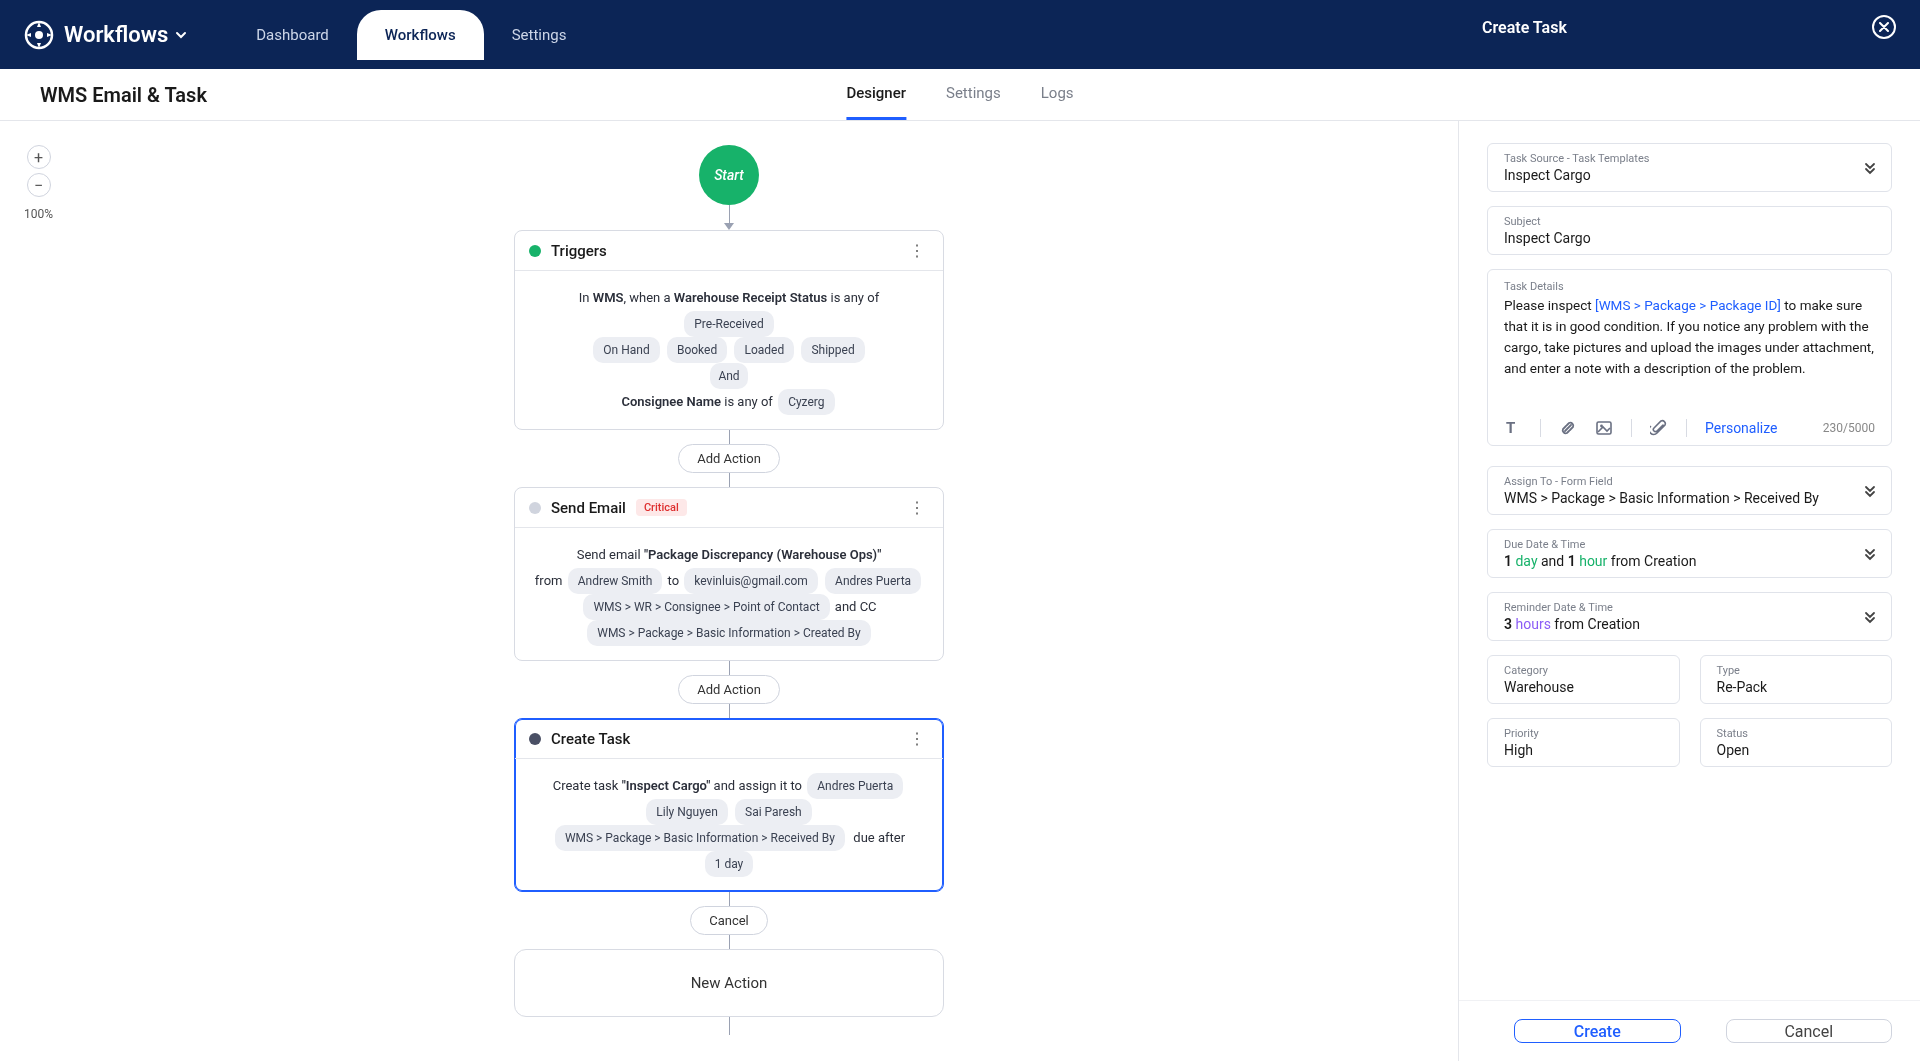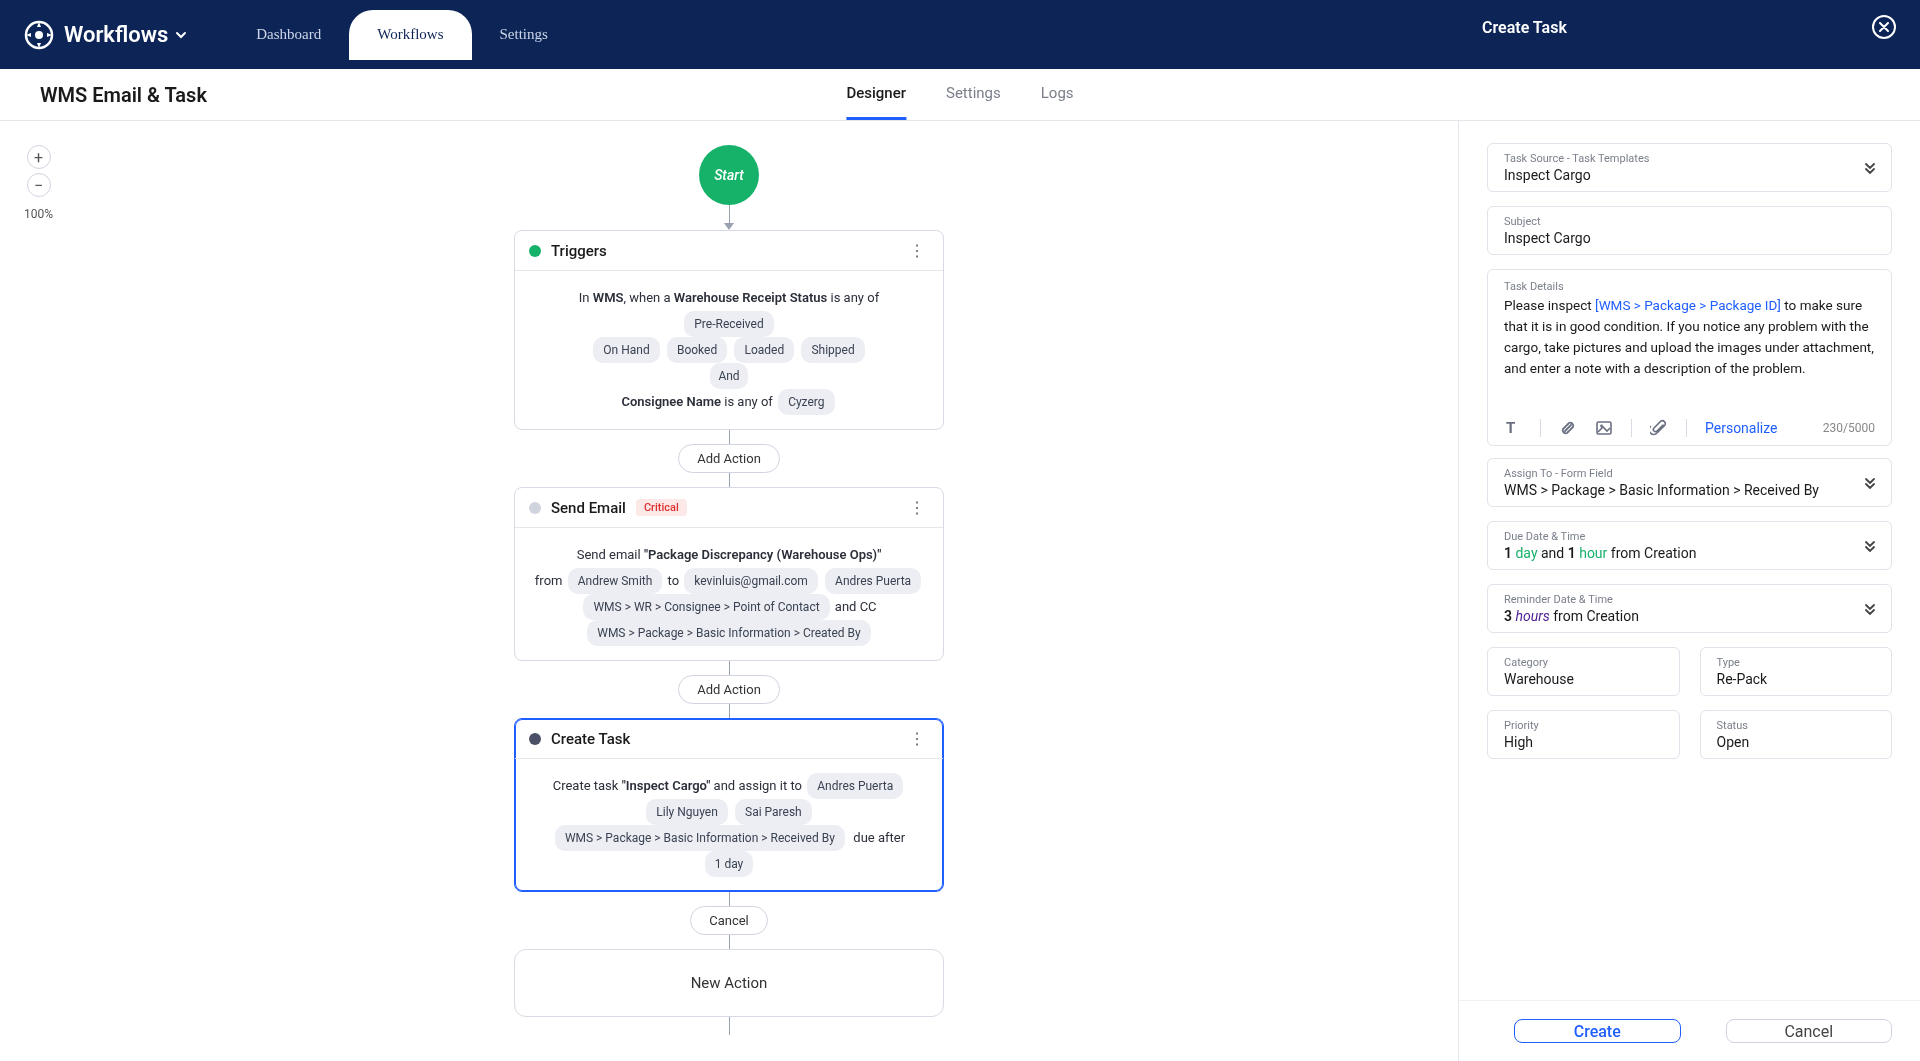--- a/index.html
+++ b/index.html
@@ -3,21 +3,21 @@
 <meta charset="utf-8">
 <style>
   * { box-sizing: border-box; margin: 0; padding: 0; font-family: -apple-system, BlinkMacSystemFont, 'Segoe UI', Roboto, Arial, sans-serif; }
   body { width: 1920px; height: 1061px; background: #fff; overflow: hidden; display: flex; flex-direction: column; }
   
   .navbar { background: #0c2556; height: 69px; display: flex; align-items: center; padding: 0 24px; color: #fff; position: relative; }
   .brand { display: flex; align-items: center; gap: 10px; margin-right: 40px; }
   .brand-icon { width: 30px; height: 30px; }
   .brand-title { font-size: 22px; font-weight: 600; display: flex; align-items: center; gap: 6px; }
   .nav-tabs { display: flex; align-items: center; gap: 0; }
-  .nav-tab { padding: 0 28px; height: 50px; display: flex; align-items: center; font-size: 15px; color: #cdd6e8; border-radius: 24px 24px 0 0; cursor: pointer; font-family: Liberation Serif, serif; }
+  .nav-tab { padding: 0 28px; height: 50px; display: flex; align-items: center; font-size: 15px; color: #cdd6e8; border-radius: 24px 24px 0 0; cursor: pointer; }
   .nav-tab.active { background: #fff; color: #0c2556; font-weight: 500; }
   
   .subheader { height: 52px; border-bottom: 1px solid #e4e6eb; display: flex; align-items: center; padding: 0 40px; position: relative; }
   .wf-title { font-size: 20px; font-weight: 600; color: #1a1a1a; }
   .subtabs { position: absolute; left: 50%; transform: translateX(-50%); display: flex; gap: 40px; height: 100%; }
   .subtab { display: flex; align-items: center; font-size: 15px; color: #7a7f8a; cursor: pointer; border-bottom: 3px solid transparent; }
   .subtab.active { color: #1a1a1a; border-bottom-color: #1f5eff; font-weight: 500; }
   
   .main { flex: 1; display: flex; overflow: hidden; }
   .canvas { flex: 1; position: relative; background: #fff; overflow: auto; }
@@ -49,21 +49,21 @@
   .link-txt { color: #1f5eff; }
   .bold { font-weight: 600; }
   
   .panel { width: 462px; border-left: 1px solid #e4e6eb; display: flex; flex-direction: column; background: #fff; }
   .close-btn { width: 24px; height: 24px; border: 2px solid #fff; border-radius: 50%; display: flex; align-items: center; justify-content: center; cursor: pointer; font-size: 13px; }
   .panel-body { flex: 1; padding: 22px 28px; overflow: auto; }
   .field { border: 1px solid #e0e3ea; border-radius: 6px; padding: 8px 16px; margin-bottom: 14px; position: relative; }
   .field-label { font-size: 11px; color: #7a7f8a; margin-bottom: 2px; }
   .field-value { font-size: 14px; color: #1a1a1a; }
   .field-chevron { position: absolute; right: 14px; top: 50%; transform: translateY(-50%); color: #555; }
-  .details-box { border: 1px solid #e0e3ea; border-radius: 6px; padding: 10px 16px 8px 16px; margin-bottom: 12px; }
+  .details-box { border: 1px solid #e0e3ea; border-radius: 6px; padding: 10px 16px 8px 16px; margin-bottom: 20px; }
   .details-text { font-size: 13.5px; color: #1a1a1a; line-height: 1.55; min-height: 100px; }
   .toolbar { display: flex; align-items: center; justify-content: space-between; margin-top: 16px; padding-top: 8px; }
   .tool-icons { display: flex; align-items: center; gap: 18px; color: #6a7082; }
   .tool-sep { width: 1px; height: 18px; background: #d8dbe3; }
   .personalize { color: #1f5eff; font-size: 14px; cursor: pointer; }
   .counter { font-size: 12px; color: #888; }
   .row2 { display: flex; gap: 20px; }
   .row2 .field { flex: 1; }
   .panel-foot { padding: 18px 28px; display: flex; gap: 18px; border-top: 1px solid #f0f1f4; }
   .pf-btn { flex: 1; height: 24px; border-radius: 8px; font-size: 16px; cursor: pointer; display: flex; align-items: center; justify-content: center; margin-left: 27px; }
@@ -316,21 +316,21 @@
         <span class="field-chevron">
           <svg width="14" height="14" viewBox="0 0 14 14">
               <path d="M3 3 L7 7 L11 3 M3 8 L7 12 L11 8" stroke="#444" stroke-width="1.8" fill="none" stroke-linecap="round"></path>
             </svg>
         </span>
       </div>
 
       <div class="field">
         <div class="field-label">Reminder Date &amp; Time</div>
         <div class="field-value">
-          <span class="bold">3</span><span style="color:#4c1d95;font-style:italic;"> hours</span><span> from Creation</span>
+          <span class="bold">3</span><span style="color:#8b5cf6;"> hours</span><span> from Creation</span>
         </div>
         <span class="field-chevron">
           <svg width="14" height="14" viewBox="0 0 14 14">
               <path d="M3 3 L7 7 L11 3 M3 8 L7 12 L11 8" stroke="#444" stroke-width="1.8" fill="none" stroke-linecap="round"></path>
             </svg>
         </span>
       </div>
 
       <div class="row2">
         <div class="field">

